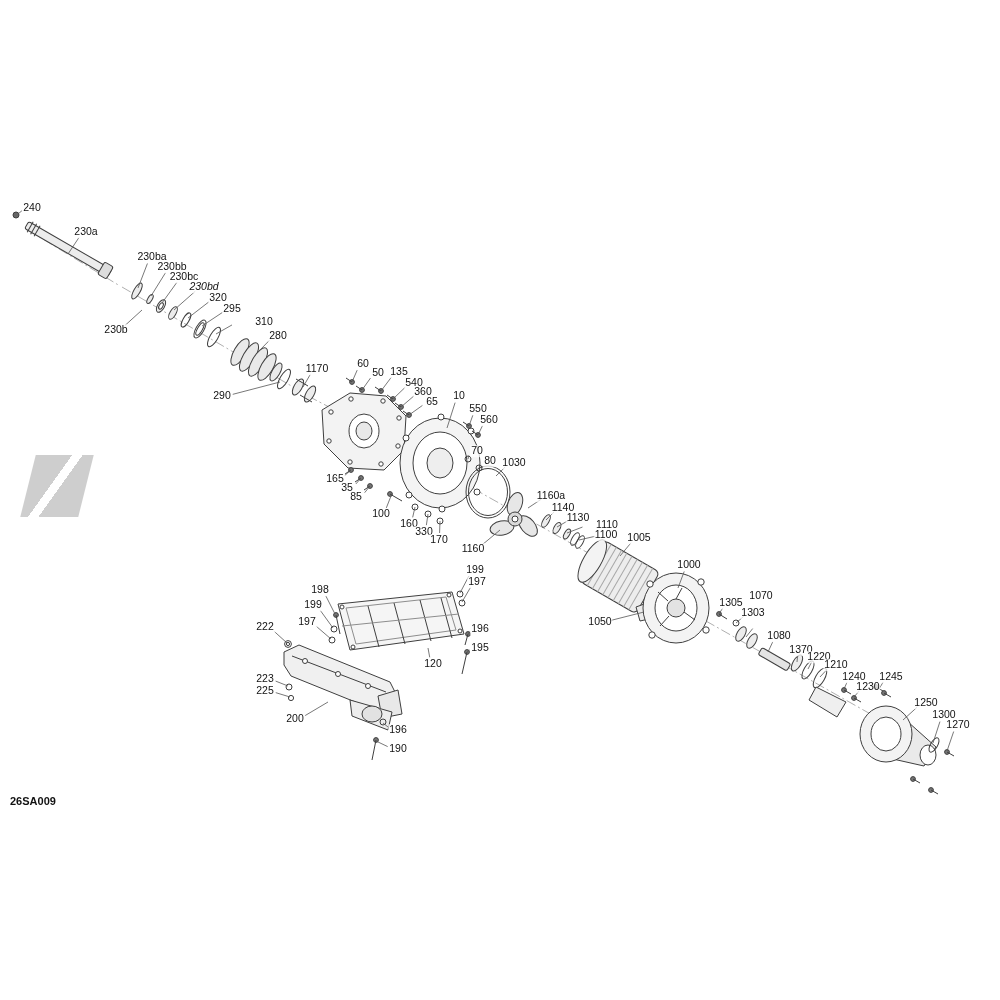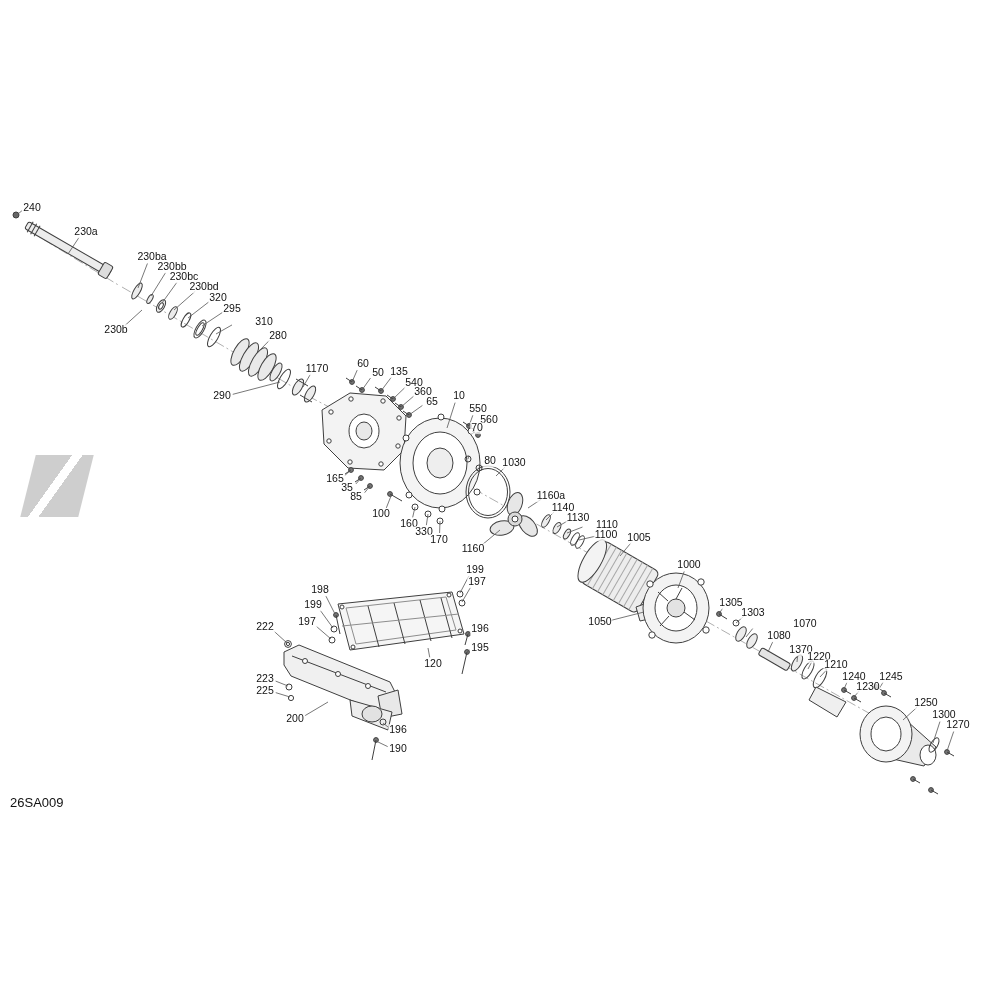--- a/index.html
+++ b/index.html
@@ -11,21 +11,21 @@
   #watermark .mark{width:58px;height:62px;flex:0 0 auto;
              background:linear-gradient(115deg,#c9c9c9 42%,#ffffff 42%,#ffffff 54%,#c9c9c9 54%);
              transform:skewX(-14deg);}
   #watermark .wm-text{font-size:60px;font-weight:800;font-style:italic;letter-spacing:12px;
              white-space:nowrap;color:#cbcbcb;-webkit-text-stroke:1.5px #ffffff;line-height:1;}
   #leader-svg{position:absolute;left:0;top:0;z-index:3;pointer-events:none;}
   #leader-svg line{stroke:#555555;stroke-width:.8;}
   #label-layer{position:absolute;left:0;top:0;width:1000px;height:1000px;z-index:4;pointer-events:none;}
   .part-label{position:absolute;transform:translate(-50%,-50%);font-size:10.5px;color:#111111;
              background:rgba(255,255,255,.75);padding:0 1px;line-height:1.1;}
-  #diagram-code{position:absolute;left:10px;top:795px;font-size:13px;color:#111;z-index:4;}
+  #diagram-code{position:absolute;left:10px;top:795px;font-size:11px;color:#111;z-index:4;font-weight:bold;}
 </style>
 </head>
 <body>
 
 <div id="stage">
 
   <svg id="art" width="1000" height="1000" viewBox="0 0 1000 1000">
 
     <g stroke="#9a9a9a" stroke-width="0.8" stroke-dasharray="10 3 2 3">
       <line x1="28" y1="230" x2="120" y2="286"></line>
@@ -351,59 +351,59 @@
       <line x1="388.03198546005206" y1="727.0398017426821" x2="383" y2="723"></line>
       <line x1="387.6622723416272" y1="746.607798558393" x2="376" y2="741"></line>
     </svg>
 
   <div id="label-layer">
       <div class="part-label" style="left: 32px; top: 208px;">240</div>
       <div class="part-label" style="left: 86px; top: 232px;">230a</div>
       <div class="part-label" style="left: 152px; top: 257px;">230ba</div>
       <div class="part-label" style="left: 172px; top: 267px;">230bb</div>
       <div class="part-label" style="left: 184px; top: 277px;">230bc</div>
-      <div class="part-label" style="left: 204px; top: 287px;">230bd</div>
+      <div class="part-label" style="left: 204px; top: 287px; font-style: italic;">230bd</div>
       <div class="part-label" style="left: 218px; top: 298px;">320</div>
       <div class="part-label" style="left: 232px; top: 309px;">295</div>
       <div class="part-label" style="left: 242px; top: 322px; margin-left: 22px;">310</div>
       <div class="part-label" style="left: 116px; top: 330px;">230b</div>
       <div class="part-label" style="left: 278px; top: 336px;">280</div>
       <div class="part-label" style="left: 222px; top: 396px;">290</div>
       <div class="part-label" style="left: 317px; top: 369px;">1170</div>
       <div class="part-label" style="left: 363px; top: 364px;">60</div>
       <div class="part-label" style="left: 378px; top: 373px;">50</div>
       <div class="part-label" style="left: 399px; top: 372px;">135</div>
       <div class="part-label" style="left: 414px; top: 383px;">540</div>
       <div class="part-label" style="left: 423px; top: 392px;">360</div>
       <div class="part-label" style="left: 432px; top: 402px;">65</div>
       <div class="part-label" style="left: 459px; top: 396px;">10</div>
       <div class="part-label" style="left: 478px; top: 409px;">550</div>
       <div class="part-label" style="left: 489px; top: 420px;">560</div>
-      <div class="part-label" style="left: 477px; top: 428px; text-align: right;">70</div>
+      <div class="part-label" style="left: 477px; top: 451px; text-align: right;">70</div>
       <div class="part-label" style="left: 490px; top: 461px;">80</div>
       <div class="part-label" style="left: 514px; top: 463px;">1030</div>
       <div class="part-label" style="left: 335px; top: 479px;">165</div>
       <div class="part-label" style="left: 347px; top: 488px;">35</div>
       <div class="part-label" style="left: 356px; top: 497px;">85</div>
       <div class="part-label" style="left: 381px; top: 514px;">100</div>
       <div class="part-label" style="left: 409px; top: 524px;">160</div>
       <div class="part-label" style="left: 424px; top: 532px;">330</div>
       <div class="part-label" style="left: 439px; top: 540px;">170</div>
       <div class="part-label" style="left: 473px; top: 549px;">1160</div>
       <div class="part-label" style="left: 551px; top: 496px;">1160a</div>
       <div class="part-label" style="left: 563px; top: 508px;">1140</div>
       <div class="part-label" style="left: 578px; top: 518px;">1130</div>
       <div class="part-label" style="left: 593px; top: 525px; margin-left: 14px;">1110</div>
       <div class="part-label" style="left: 606px; top: 535px;">1100</div>
       <div class="part-label" style="left: 639px; top: 538px;">1005</div>
       <div class="part-label" style="left: 689px; top: 565px;">1000</div>
       <div class="part-label" style="left: 600px; top: 622px;">1050</div>
       <div class="part-label" style="left: 731px; top: 603px;">1305</div>
       <div class="part-label" style="left: 753px; top: 613px;">1303</div>
-      <div class="part-label" style="left: 761px; top: 624px; margin-left: 44px;">1070</div>
+      <div class="part-label" style="left: 761px; top: 596px;">1070</div>
       <div class="part-label" style="left: 779px; top: 636px;">1080</div>
       <div class="part-label" style="left: 801px; top: 650px;">1370</div>
       <div class="part-label" style="left: 819px; top: 657px;">1220</div>
       <div class="part-label" style="left: 836px; top: 665px;">1210</div>
       <div class="part-label" style="left: 854px; top: 677px;">1240</div>
       <div class="part-label" style="left: 868px; top: 687px;">1230</div>
       <div class="part-label" style="left: 891px; top: 677px;">1245</div>
       <div class="part-label" style="left: 926px; top: 703px;">1250</div>
       <div class="part-label" style="left: 944px; top: 715px;">1300</div>
       <div class="part-label" style="left: 958px; top: 725px;">1270</div>

